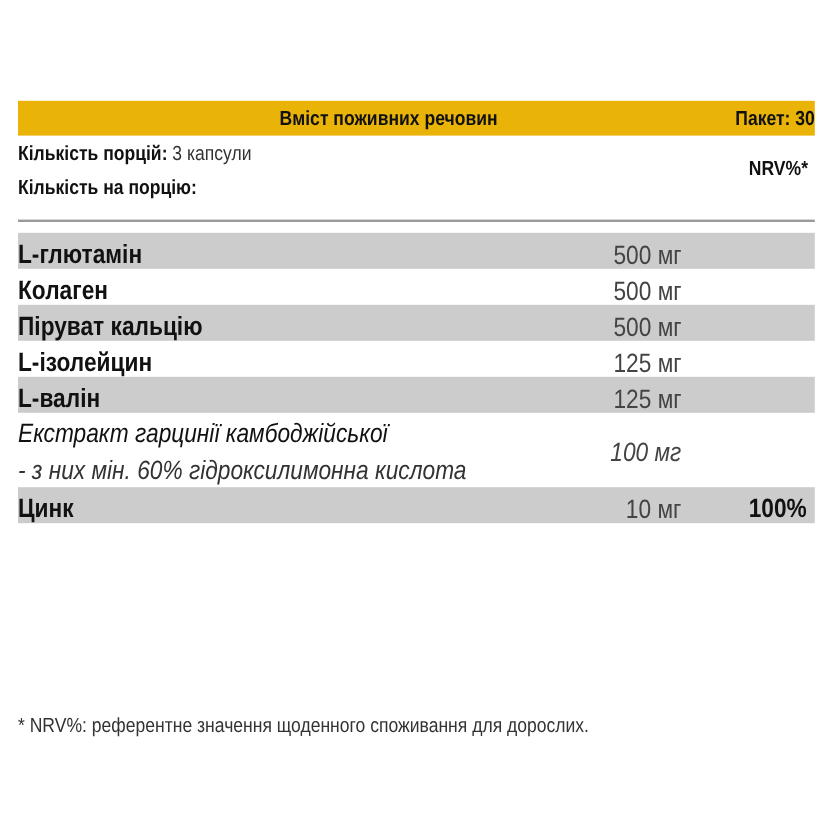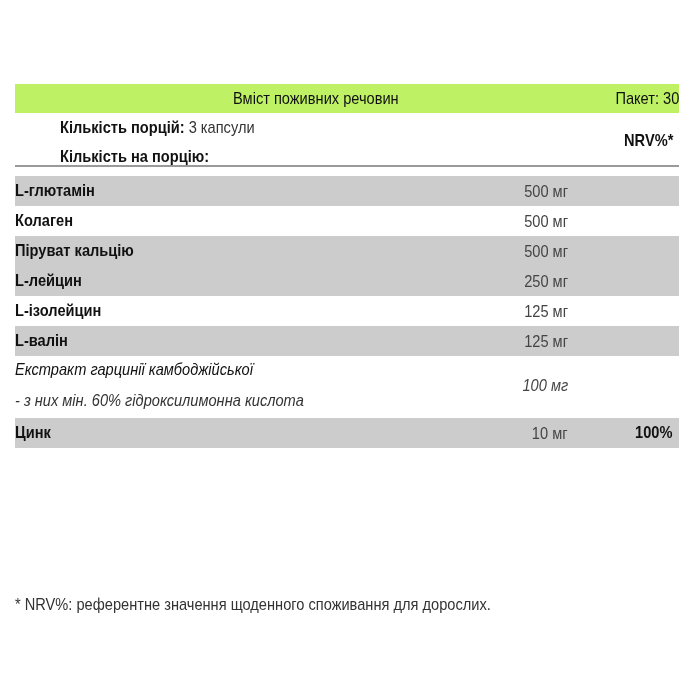--- a/index.html
+++ b/index.html
@@ -1,31 +1,31 @@
 <!DOCTYPE html>
 <html><head>
   <meta charset="utf-8">
   <style>
     html, body { margin: 0; padding: 0; background: #ffffff; }
     body { width: 700px; height: 700px; position: relative; overflow: hidden;
            font-family: "Liberation Sans", "DejaVu Sans", sans-serif; color: #111; }
     .panel { position: absolute; left: 15px; top: 84px; width: 664px; }
     .cond { display: inline-block; transform: scaleX(0.86); transform-origin: left center; white-space: nowrap; }
     .cond-r { display: inline-block; transform: scaleX(0.86); transform-origin: right center; white-space: nowrap; }
-    .header { height: 29px; background: #bef264; position: relative; font-size: 17px; font-weight: normal; }
+    .header { height: 29px; background: #eab308; position: relative; font-size: 17px; font-weight: bold; }
     .header .title { position: absolute; left: 218px; top: 5px; }
     .header .pack { position: absolute; right: 0; top: 5px; }
-    .serving { position: relative; height: 52px; font-size: 17px; margin-left: 45px; }
+    .serving { position: relative; height: 70px; font-size: 17px; }
     .serving .portions { position: absolute; left: 0; top: 5px; }
     .serving .portions .lbl { font-weight: bold; }
     .serving .portions .val { font-weight: normal; color: #333; }
     .serving .per { position: absolute; left: 0; top: 34px; font-weight: bold; }
     .serving .nrvh { position: absolute; right: 6px; top: 18px; font-weight: bold; }
     .divider { height: 2px; background: #9a9a9a; margin-bottom: 9px; }
-    .row { position: relative; height: 30px; font-size: 17px; padding-left: 12px; }
+    .row { position: relative; height: 30px; font-size: 22px; padding-left: 12px; }
     .row.gray { background: #cccccc; }
     .row.tall { height: 62px; font-style: italic; }
     .row .name { position: absolute; left: 0; top: 5px; font-weight: bold; }
     .row .amt { position: absolute; right: 111px; top: 6px; color: #444; font-weight: normal; }
     .row .nrv { position: absolute; right: 7px; top: 5px; font-weight: bold; }
     .row.tall .name { top: 4px; font-weight: normal; }
     .row.tall .sub { position: absolute; left: 0; top: 35px; font-weight: normal; color: #333; }
     .row.tall .amt { top: 20px; }
     .footnote { position: absolute; left: 15px; top: 595px; font-size: 17px; color: #333; }
   </style>
@@ -54,25 +54,20 @@
   <div class="row">
     <span class="name cond">Колаген</span>
     <span class="amt cond-r">500 мг</span>
     <span class="nrv cond-r"></span>
   </div>
   <div class="row gray">
     <span class="name cond">Піруват кальцію</span>
     <span class="amt cond-r">500 мг</span>
     <span class="nrv cond-r"></span>
   </div>
-  <div class="row gray">
-    <span class="name cond">L-лейцин</span>
-    <span class="amt cond-r">250 мг</span>
-    <span class="nrv cond-r"></span>
-  </div>
   <div class="row">
     <span class="name cond">L-ізолейцин</span>
     <span class="amt cond-r">125 мг</span>
     <span class="nrv cond-r"></span>
   </div>
   <div class="row gray">
     <span class="name cond">L-валін</span>
     <span class="amt cond-r">125 мг</span>
     <span class="nrv cond-r"></span>
   </div>

